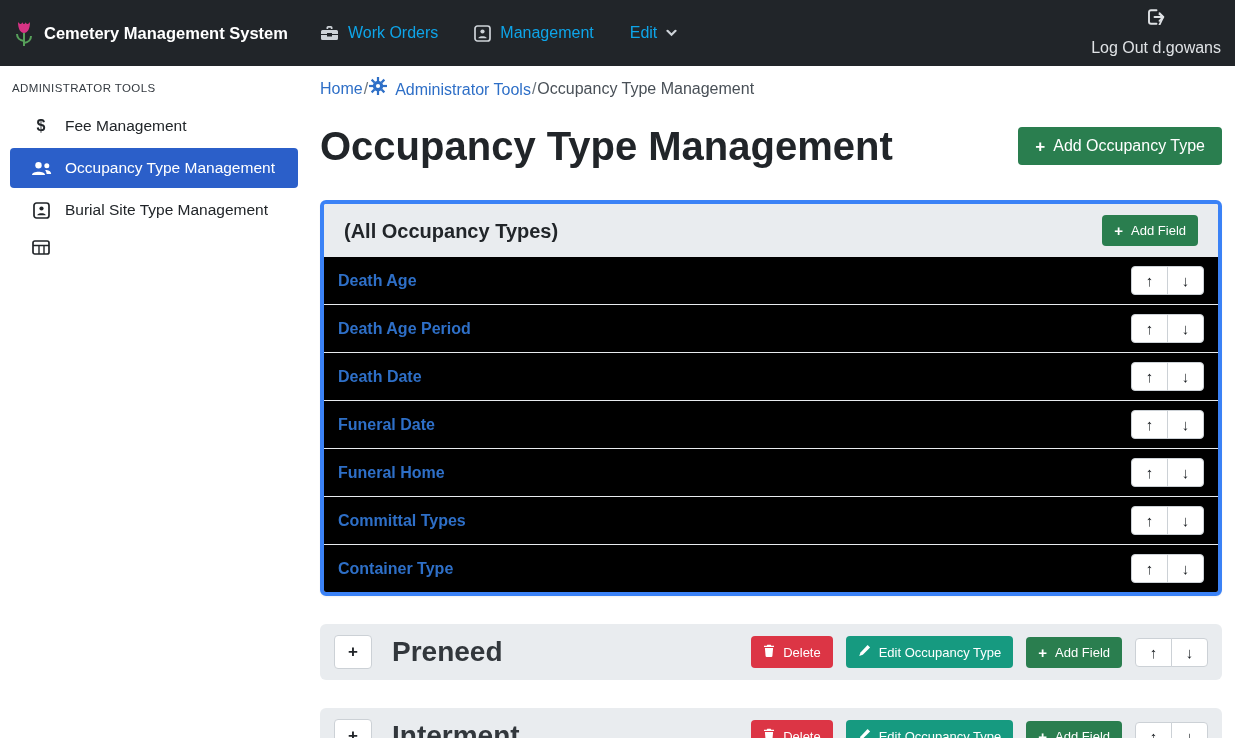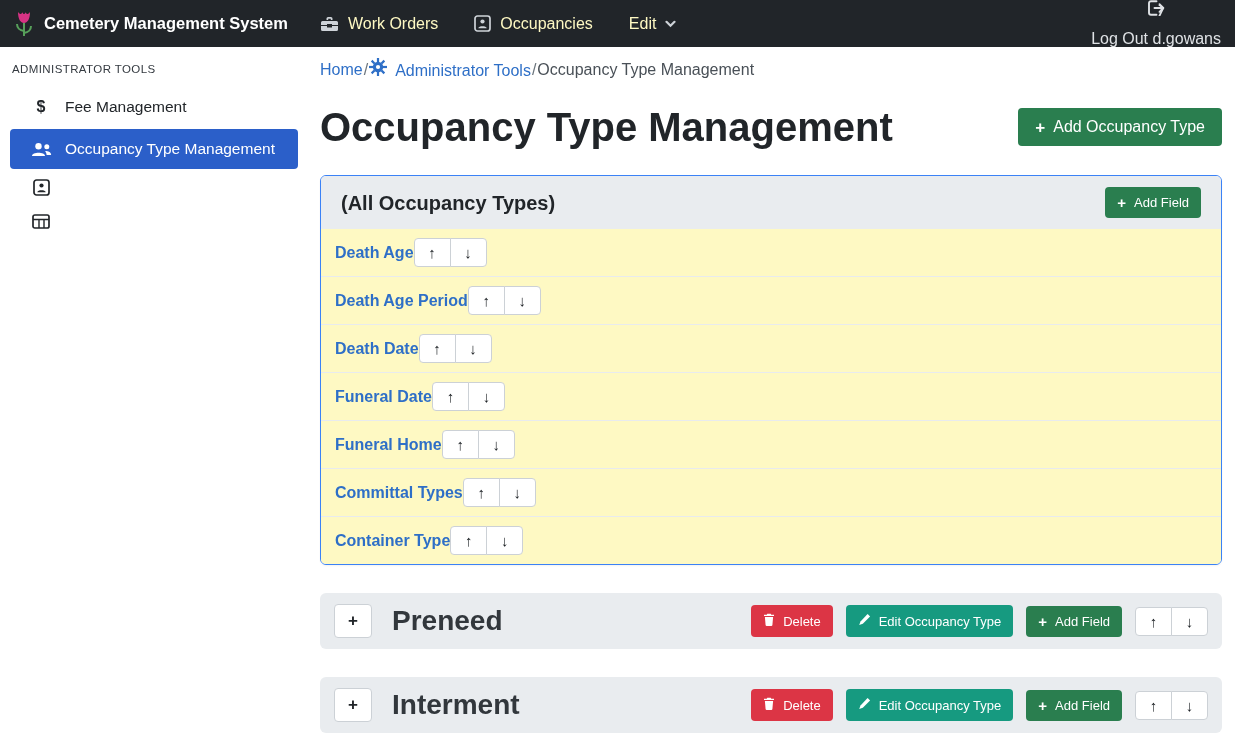--- a/index.html
+++ b/index.html
@@ -4,26 +4,26 @@
 <style>
   * { box-sizing: border-box; }
   html,body { margin:0; padding:0; }
   body {
     width:1235px; height:738px; overflow:hidden;
     font-family:"Liberation Sans", sans-serif;
     background:#fff; color:#212529;
   }
   
   .navbar {
-    height:47px; background:#212529; display:flex; align-items:center;
+    height:66px; background:#212529; display:flex; align-items:center;
     padding:0 14px; color:#e1e4e7;
   }
   .brand { display:flex; align-items:center; gap:10px; color:#fff; font-weight:700; font-size:16.5px; cursor:pointer; }
   .nav-links { display:flex; margin-left:32px; gap:36px; align-items:center; }
-  .nav-link { display:flex; align-items:center; gap:9px; font-size:16px; color:#fef9c3; cursor:pointer; }
+  .nav-link { display:flex; align-items:center; gap:9px; font-size:16px; color:#0ea5e9; cursor:pointer; }
   .nav-link .ic { display:flex; color:#ced3d8; }
   .logout { margin-left:auto; display:flex; align-items:center; gap:10px; font-size:16px; color:#dfe2e5; cursor:pointer;flex-direction:column; }
 
   
   .layout { display:flex; height:589px; }
   .sidebar { flex:0 0 308px; padding-top:10px; }
   .sidebar-header {
     padding:6px 12px 10px; font-size:11.5px; letter-spacing:.4px;
     color:#343a40; text-transform:uppercase;
   }
@@ -56,31 +56,31 @@
   .btn-success { background:#2a7e4f; }
   .btn-danger  { background:#dc3545; }
   .btn-teal    { background:#169a80; }
   .btn-lg { font-size:16px; padding:10px 17px; }
   .btn-sm { font-size:13px; padding:8px 12px; }
   .plus-glyph { font-weight:700; font-size:15px; line-height:1; }
   .btn-lg .plus-glyph { font-size:17px; }
 
   
   .card {
-    margin-top:24px; border:1px solid #3b82f6; border-radius:6px;
+    margin-top:30px; border:4px solid #3b82f6; border-radius:6px;
     overflow:hidden; box-shadow:0 1px 2px rgba(0,0,0,.05);
   }
   .card-header {
     background:#e9ecef; padding:11px 20px;
     display:flex; align-items:center; justify-content:space-between;
   }
   .card-title { font-size:20px; font-weight:600; color:#212529; line-height:30px; }
   .field-row {
-    display:flex; align-items:center; 
-    padding:9px 14px; border-top:1px solid #e8ebee; background:#fef9c3;
+    display:flex; align-items:center; justify-content:space-between;
+    padding:9px 14px; border-top:1px solid #e8ebee; background:#000000;
   }
   .field-link { color:#2e6fc7; font-weight:700; font-size:16px; cursor:pointer; }
 
   .arrow-group { display:flex; }
   .arrow-btn {
     width:37px; height:29px; background:#fff; border:1px solid #ccd1d6;
     color:#212529; font-size:15px; font-weight:700; line-height:1;
     display:flex; align-items:center; justify-content:center; cursor:pointer; padding:0;
     font-family:inherit;
   }
@@ -126,21 +126,21 @@
       <span>Work Orders</span>
     </a>
     <a class="nav-link">
       <span class="ic">
         <svg width="17" height="17" viewBox="0 0 17 17">
           <rect x="1" y="1" width="15" height="15" rx="2.5" fill="none" stroke="currentColor" stroke-width="1.7"></rect>
           <circle cx="8.5" cy="6.5" r="2.1" fill="currentColor"></circle>
           <path d="M4.3 13.2c.4-2.6 8-2.6 8.4 0z" fill="currentColor"></path>
         </svg>
       </span>
-      <span>Occupancies</span>
+      <span>Management</span>
     </a>
     <a class="nav-link">
       <span>Edit</span>
       <span class="ic">
         <svg width="11" height="8" viewBox="0 0 11 8" fill="none" stroke="currentColor" stroke-width="2.2" stroke-linecap="round">
           <path d="M1.5 1.8L5.5 5.8 9.5 1.8"></path>
         </svg>
       </span>
     </a>
   </nav>
@@ -182,20 +182,21 @@
     </div>
 
     <div class="side-item">
       <span class="ico">
         <svg width="17" height="17" viewBox="0 0 17 17">
           <rect x="1" y="1" width="15" height="15" rx="2.5" fill="none" stroke="currentColor" stroke-width="1.7"></rect>
           <circle cx="8.5" cy="6.5" r="2.1" fill="currentColor"></circle>
           <path d="M4.3 13.2c.4-2.6 8-2.6 8.4 0z" fill="currentColor"></path>
         </svg>
       </span>
+      <span>Burial Site Type Management</span>
     </div>
 
     <div class="side-item">
       <span class="ico">
         <svg width="18" height="15" viewBox="0 0 18 15">
           <rect x="1" y="1" width="16" height="13" rx="1.8" fill="none" stroke="currentColor" stroke-width="1.7"></rect>
           <path d="M1 5.5h16M7 5.5V14M12 5.5V14" stroke="currentColor" stroke-width="1.4" fill="none"></path>
         </svg>
       </span>
     </div>

